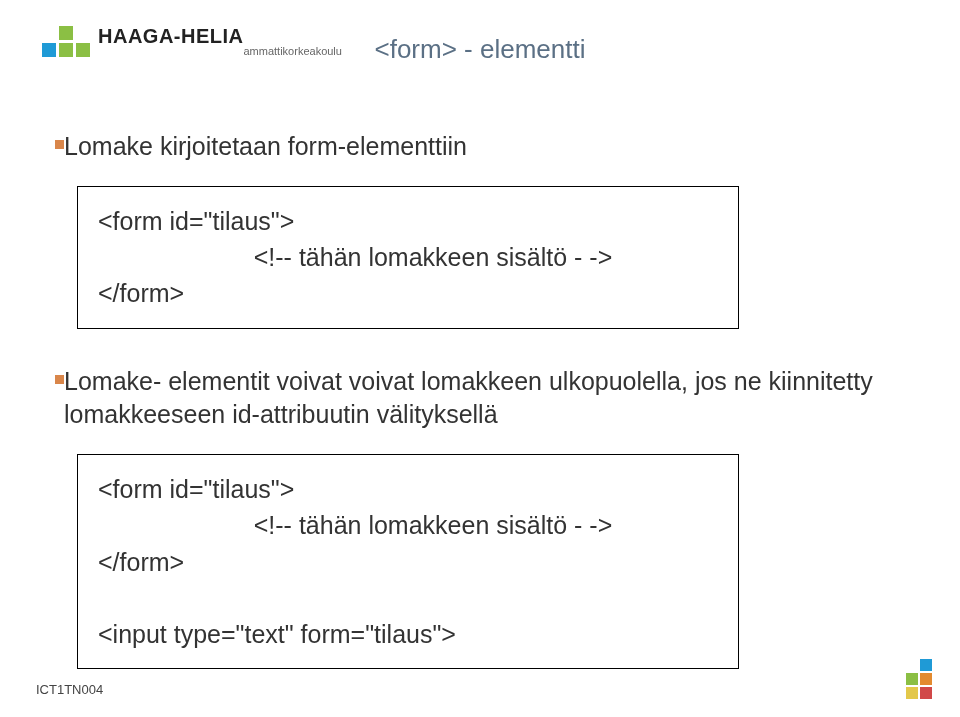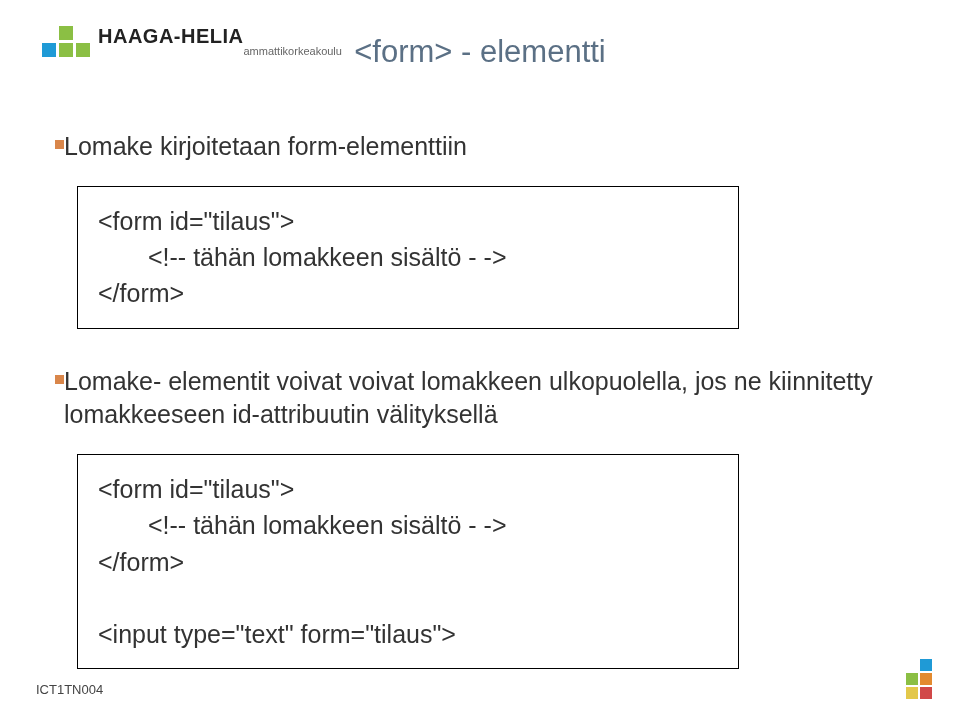--- a/index.html
+++ b/index.html
@@ -46,21 +46,21 @@
     font-size: 11px;
     color: #666;
     margin-top: 20px;
   }
   .title {
     position: absolute;
     top: 34px;
     left: 0;
     right: 0;
     text-align: center;
-    font-size: 31px;
+    font-size: 26px;
     color: #5b7085;
     font-family: Arial, sans-serif;
   }
   .content {
     position: absolute;
     top: 130px;
     left: 55px;
     right: 60px;
   }
   .bullet-row {
@@ -86,20 +86,21 @@
     margin: 20px 0 36px 22px;
     width: 620px;
     font-size: 25px;
     color: #333;
     line-height: 1.45;
     font-family: Arial, sans-serif;
   }
   .code-box .indent {
     padding-left: 50px;
     display: block;
+    text-align: center;
   }
   .footer-code {
     position: absolute;
     bottom: 20px;
     left: 36px;
     font-size: 13px;
     color: #444;
   }
   .corner-squares {
     position: absolute;

